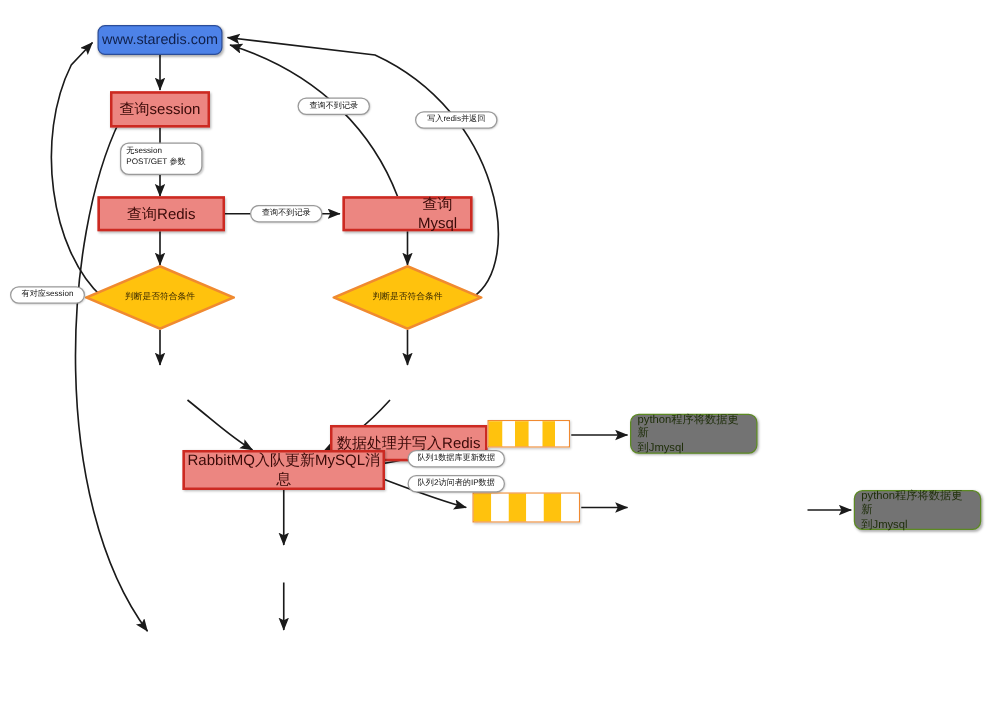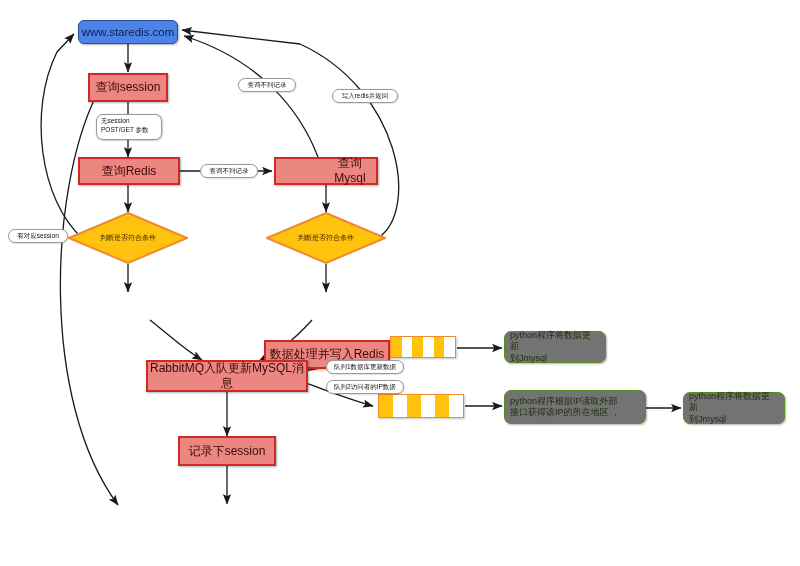--- a/index.html
+++ b/index.html
@@ -189,21 +189,20 @@
       <polygon points="60,1 119,26 60,51 1,26" fill="#ffc20d" stroke="#f08a30" stroke-width="2"></polygon>
     </svg>
     <span class="diamond-label">判断是否符合条件</span>
   </div>
 
 
   <div class="node n-red" style="left:264px; top:292px; width:126px; height:29px;margin-top:48px;">数据处理并写入Redis</div>
 
   <div class="node n-red" style="left:146px; top:360px; width:162px; height:32px;">RabbitMQ入队更新MySQL消息</div>
 
-  <div class="node n-red" style="left:178px; top:436px; width:98px; height:30px;">记录下session</div>
 
 
   <div class="queue" style="left:390px; top:336px; width:66px; height:22px;">
     <div class="cell filled"></div>
     <div class="cell empty"></div>
     <div class="cell filled"></div>
     <div class="cell empty"></div>
     <div class="cell filled"></div>
     <div class="cell empty"></div>
   </div>
@@ -213,22 +212,20 @@
     <div class="cell empty"></div>
     <div class="cell filled"></div>
     <div class="cell empty"></div>
     <div class="cell filled"></div>
     <div class="cell empty"></div>
   </div>
 
   <div class="node n-green" style="left:504px; top:331px; width:102px; height:32px;">python程序将数据更新
 到Jmysql</div>
 
-  <div class="node n-green" style="left:504px; top:390px; width:142px; height:34px;">python程序根据IP读取外部
-接口获得该IP的所在地区 ，</div>
 
   <div class="node n-green" style="left:683px; top:392px; width:102px; height:32px;">python程序将数据更新
 到Jmysql</div>
 
   <div class="edge-label" style="left:96px; top:114px; width:66px; height:26px;">无session
 POST/GET 参数</div>
 
   <div class="edge-label" style="left:200px; top:164px; width:58px; height:14px; text-align:center;">查询不到记录</div>
 
   <div class="edge-label" style="left:238px; top:78px; width:58px; height:14px; text-align:center;">查询不到记录</div>

